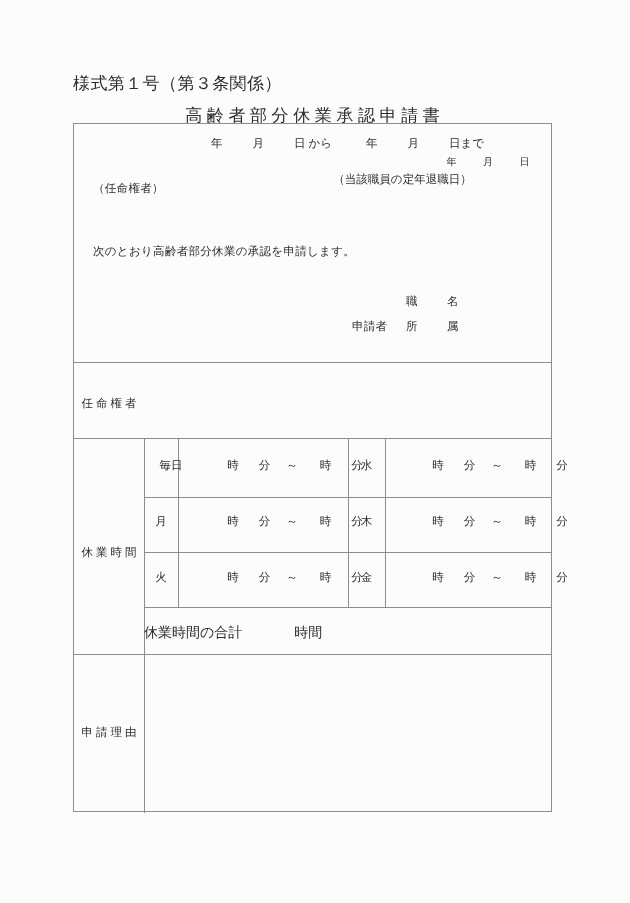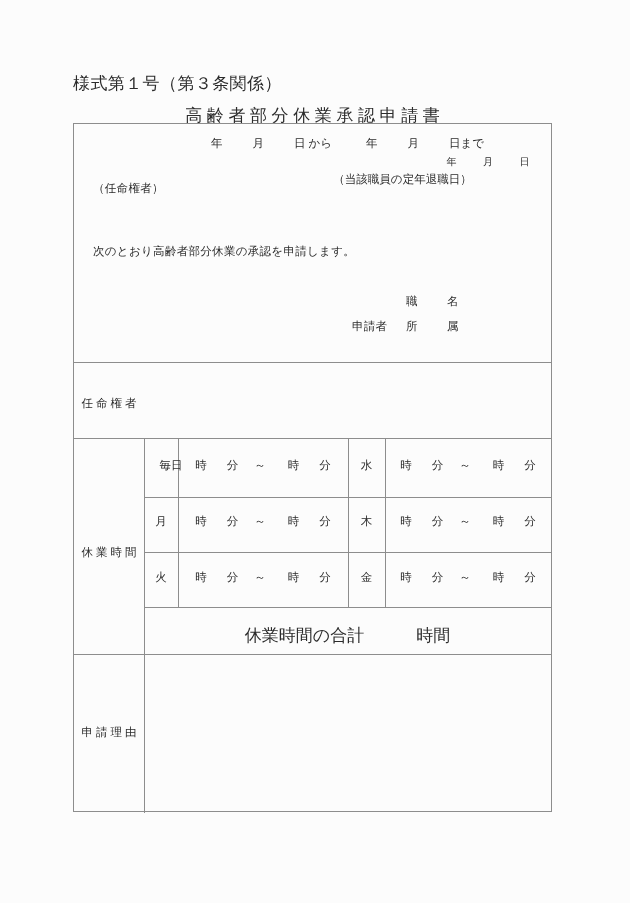--- a/index.html
+++ b/index.html
@@ -153,30 +153,30 @@
     position: absolute;
     font-size: 11.5px;
     text-align: center;
     white-space: nowrap;
   }
   .timecell {
     position: absolute;
     font-size: 11.5px;
     text-align: center;
     white-space: nowrap;
+    padding-left: 32px;
   }
   .timecell .s1 { display: inline-block; width: 20px; }
   .timecell .s2 { display: inline-block; width: 16px; }
   .timecell .s3 { display: inline-block; width: 22px; }
   .total-row {
     position: absolute;
     left: 70px;
     right: 0;
-    text-align: center;
-    font-size: 17px;
+    font-size: 14px;
     white-space: nowrap;
   }
   .total-row .gap { display: inline-block; width: 52px; }
 </style>
 </head>
 <body>
 
 <div class="page">
 
   <div class="form-number">様式第１号（第３条関係）</div>

